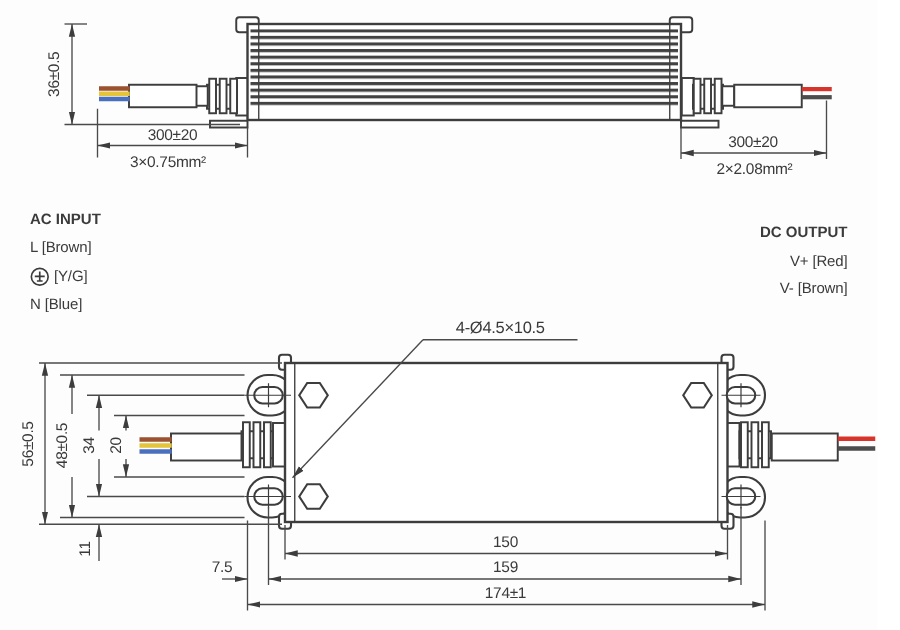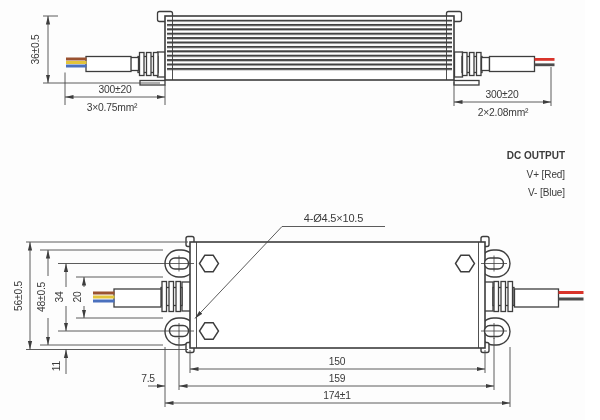--- a/index.html
+++ b/index.html
@@ -204,21 +204,35 @@
   <text transform="translate(80.5,297) rotate(-90)" text-anchor="middle">20</text>
   <text transform="translate(60,366) rotate(-90)" text-anchor="middle">11</text>
   <text x="337" y="364.5" text-anchor="middle">150</text>
   <text x="337" y="381.5" text-anchor="middle">159</text>
   <text x="337" y="398.5" text-anchor="middle">174±1</text>
   <text x="148" y="381.5" text-anchor="middle">7.5</text>
   <text x="333.5" y="222" text-anchor="middle" class="callout">4-Ø4.5×10.5</text>
 </svg>
 
 
+<div class="label-block ac">
+  <div class="row blk-title">AC INPUT</div>
+  <div class="row">L [Brown]</div>
+  <div class="row">
+    <svg width="13" height="13" viewBox="0 0 13 13">
+      <circle cx="6.5" cy="6.5" r="5.6" fill="none" stroke="#3b3b3b" stroke-width="1.1"></circle>
+      <line x1="6.5" y1="3" x2="6.5" y2="9.3" stroke="#3b3b3b" stroke-width="1.1"></line>
+      <line x1="3.2" y1="6.2" x2="9.8" y2="6.2" stroke="#3b3b3b" stroke-width="1.1"></line>
+      <line x1="4.6" y1="9.3" x2="8.4" y2="9.3" stroke="#3b3b3b" stroke-width="1.1"></line>
+    </svg>
+    <span>[Y/G]</span>
+  </div>
+  <div class="row">N [Blue]</div>
+</div>
 
 
 <div class="label-block dc">
   <div class="row blk-title">DC OUTPUT</div>
   <div class="row">V+ [Red]</div>
-  <div class="row">V- [Blue]</div>
+  <div class="row">V- [Brown]</div>
 </div>
 
 </div>
 
 </body></html>

